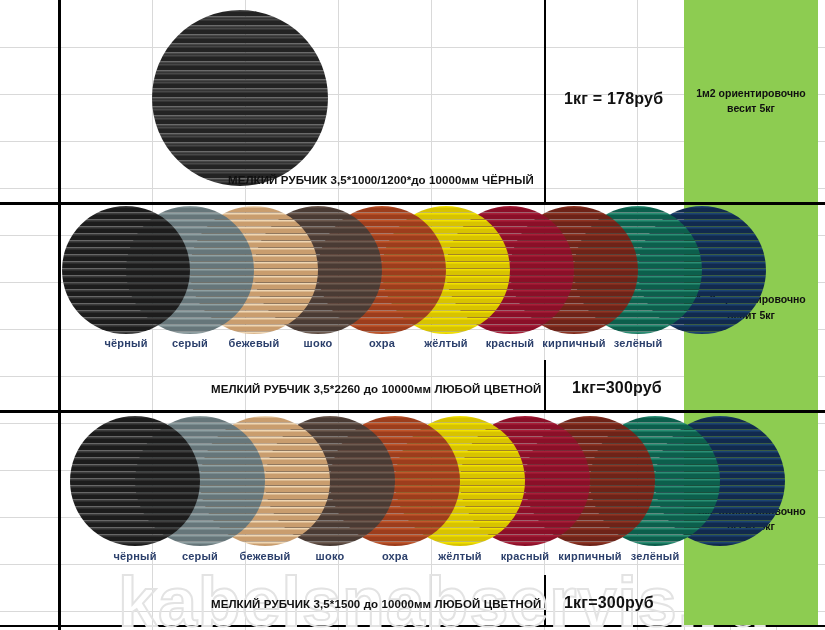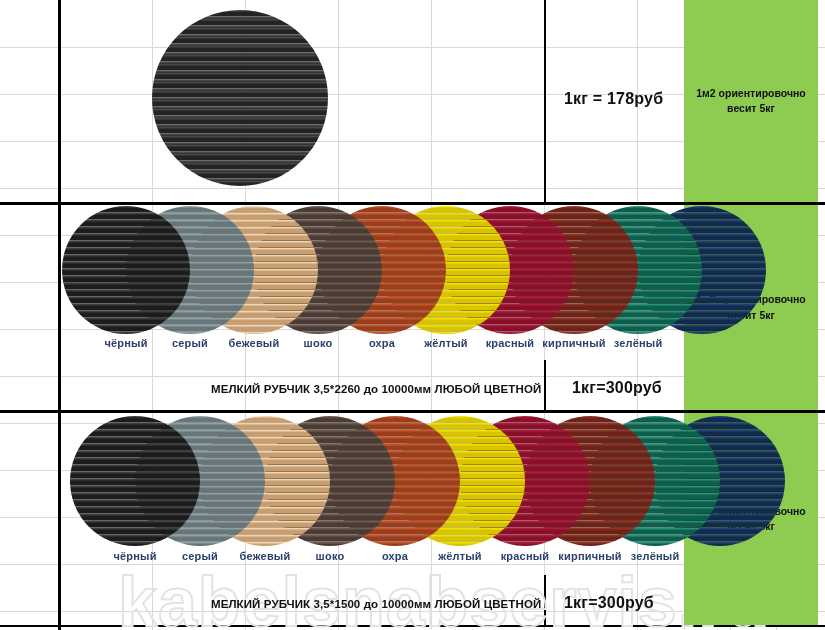--- a/index.html
+++ b/index.html
@@ -137,20 +137,21 @@
 
   <div class="rule-v" style="left:58px;top:0;height:630px;"></div>
   <div class="rule-v-thin" style="left:544px;top:0;height:202px;"></div>
   <div class="rule-v-thin" style="left:544px;top:360px;height:50px;"></div>
   <div class="rule-v-thin" style="left:544px;top:575px;height:50px;"></div>
   <div class="rule-v-thin" style="left:690px;top:202px;height:130px;"></div>
   <div class="rule-v-thin" style="left:690px;top:412px;height:135px;"></div>
 
   <div class="swatch big" style="left: 152px; top: 10px; background: repeating-linear-gradient(rgb(71, 71, 71) 0px, rgb(71, 71, 71) 1px, rgb(35, 35, 35) 2px, rgb(35, 35, 35) 6px, rgba(0, 0, 0, 0.3) 7px) 0% 0% / 100% 9px;"></div>
 
+  <div class="desc" style="left:228px;top:174px;">МЕЛКИЙ РУБЧИК 3,5*1000/1200*до 10000мм ЧЁРНЫЙ</div>
 
   <div class="price" style="left:564px;top:90px;">1кг = 178руб</div>
 
   <div class="greenbox" style="left:684px;top:0px;width:134px;height:202px;">
     <span>
       <em style="font-style:normal;">1м2 ориентировочно</em><br>
       <em style="font-style:normal;">весит 5кг</em>
     </span>
   </div>
 

